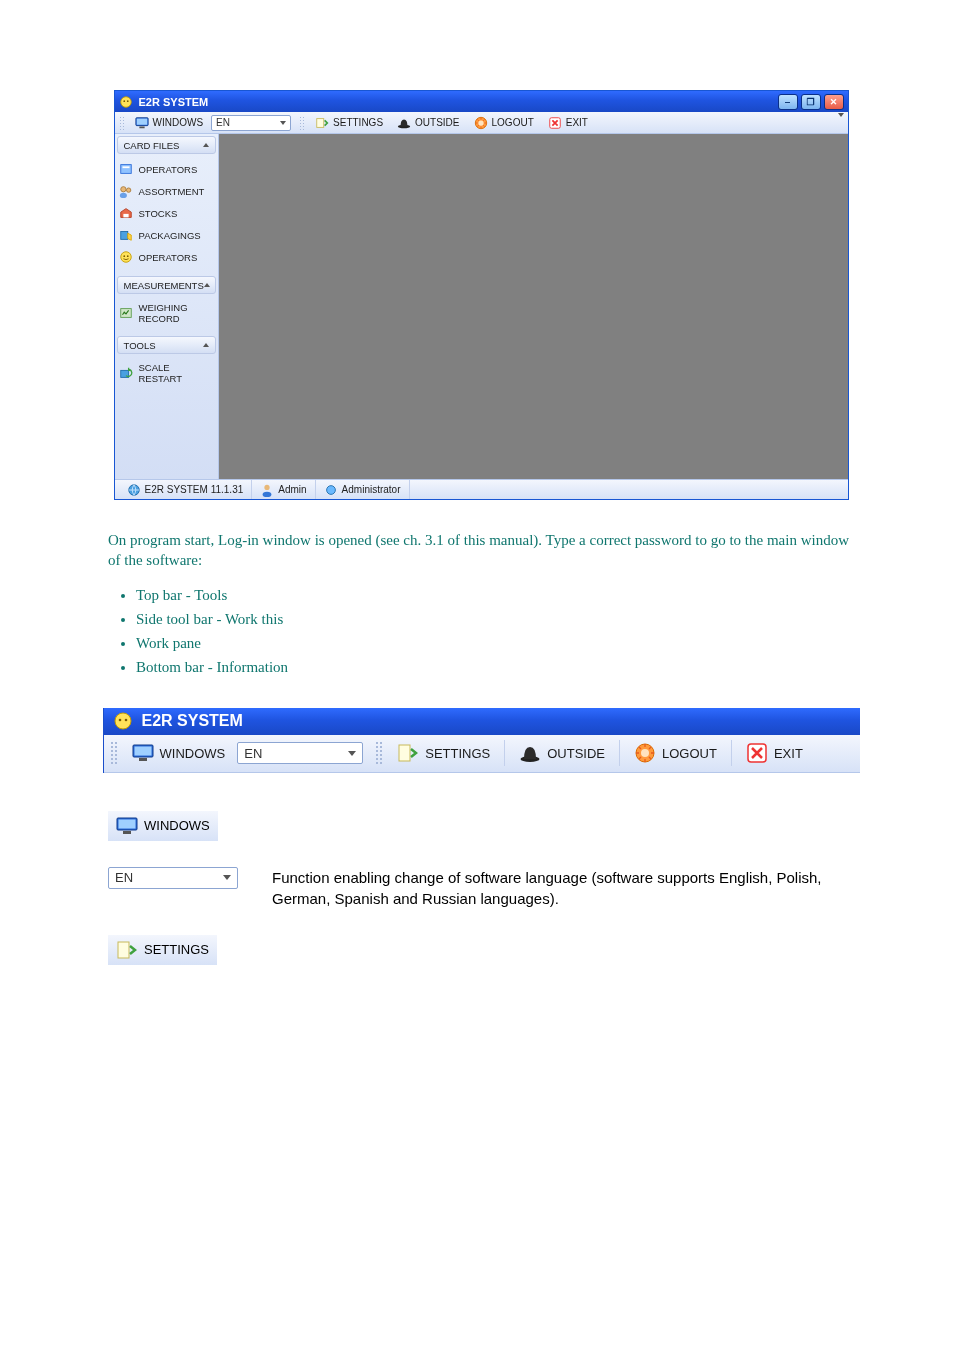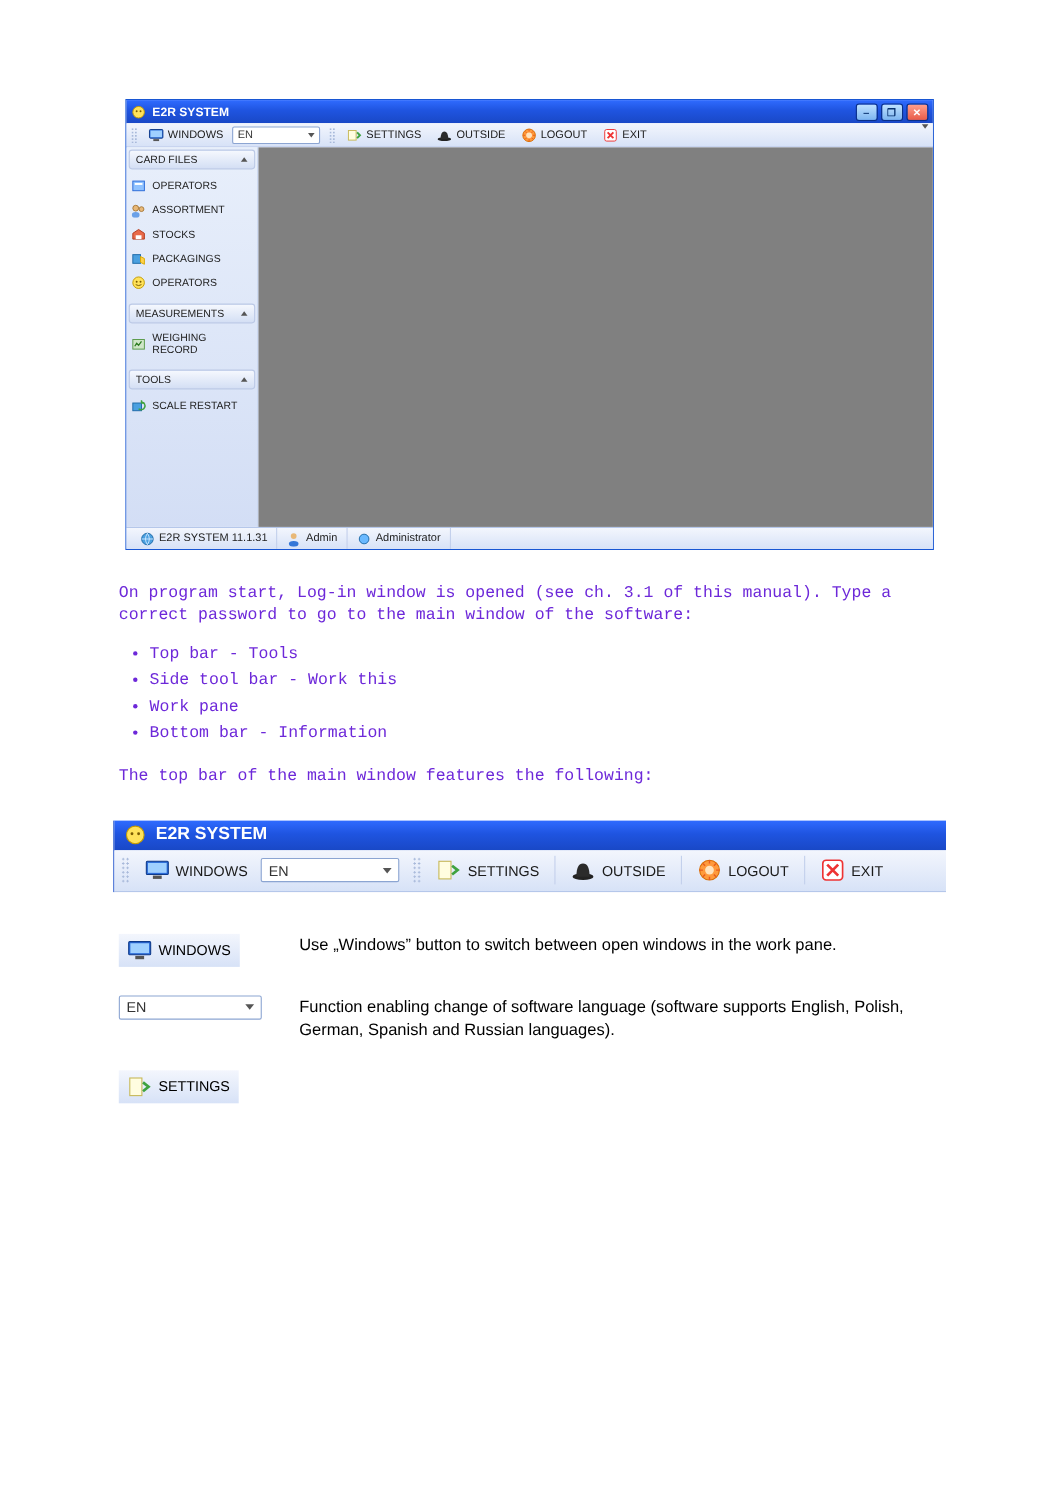--- a/index.html
+++ b/index.html
@@ -92,21 +92,21 @@
   }
   .tb-end {
     margin-left: auto;
   }
 
   .app-body {
     display: flex;
     height: 345px;
   }
   .sidebar {
-    width: 120px;
+    width: 104px;
     background: linear-gradient(to bottom,#e8effb,#d3def5);
     border-right: 1px solid #b5c7ea;
     display: flex;
     flex-direction: column;
     padding: 2px;
   }
   .sb-header {
     background: linear-gradient(to bottom,#f5f8fe,#d4dff4);
     border: 1px solid #bcc9e6;
     border-radius: 3px;
@@ -154,21 +154,21 @@
     padding: 0 8px;
     border-right: 1px solid #c3d0ec;
     height: 100%;
   }
 
   
   .icn { width: 14px; height: 14px; display: inline-block; }
   .icn svg { width: 14px; height: 14px; display: block; }
 
   
-  .doc-text { margin: 30px 10px 0 10px; font-family: Liberation Mono, monospace; font-size: 15px; color: #6d28d9; line-height: 1.35; }
+  .doc-text { margin: 30px 10px 0 10px; font-family: Liberation Serif, serif; font-size: 15px; color: #0f766e; line-height: 1.35; }
   .doc-text p { margin: 0 0 14px 0; }
   .doc-text ul { margin: 0 0 18px 28px; padding: 0; }
   .doc-text li { margin: 4px 0; }
   .bold { font-weight: bold; }
 
   
   .zoom {
     width: 757px;
     margin: 30px auto 0 auto;
     border-left: 1px solid #1a4ecb;
@@ -466,21 +466,20 @@
   </div>
 
   <div class="doc-text">
     <p>On program start, Log-in window is opened (see ch. 3.1 of this manual). Type a correct password to go to the main window of the software:</p>
     <ul>
       <li>Top bar - Tools</li>
       <li>Side tool bar - Work this</li>
       <li>Work pane</li>
       <li>Bottom bar - Information</li>
     </ul>
-    <p>The top bar of the main window features the following:</p>
   </div>
 
   <div class="zoom">
     <div class="z-title">
       <span class="zicn">
         <svg viewBox="0 0 22 22">
             <circle cx="11" cy="11" r="8" fill="#ffe25a" stroke="#c49b00"></circle>
             <circle cx="8" cy="10" r="1.3" fill="#7a5b00"></circle>
             <circle cx="14" cy="10" r="1.3" fill="#7a5b00"></circle>
           </svg>
@@ -554,21 +553,20 @@
           <span class="zicn">
             <svg viewBox="0 0 22 22">
                 <rect x="1" y="3" width="20" height="12" rx="1" fill="#2b6bd8" stroke="#0f3a8a"></rect>
                 <rect x="2.5" y="4.5" width="17" height="9" fill="#9fd0ff"></rect>
                 <rect x="7" y="16" width="8" height="3" fill="#555"></rect>
               </svg>
           </span>
           <span>WINDOWS</span>
         </span>
       </div>
-      <div class="textcell">Use „Windows” button to switch between open windows in the work pane.</div>
     </div>
 
     <div class="tbrow">
       <div class="iconcell">
         <div class="z-lang" style="width:130px;">
           <span>EN</span>
           <span class="z-arrow"></span>
         </div>
       </div>
       <div class="textcell">Function enabling change of software language (software supports English, Polish, German, Spanish and Russian languages).</div>

